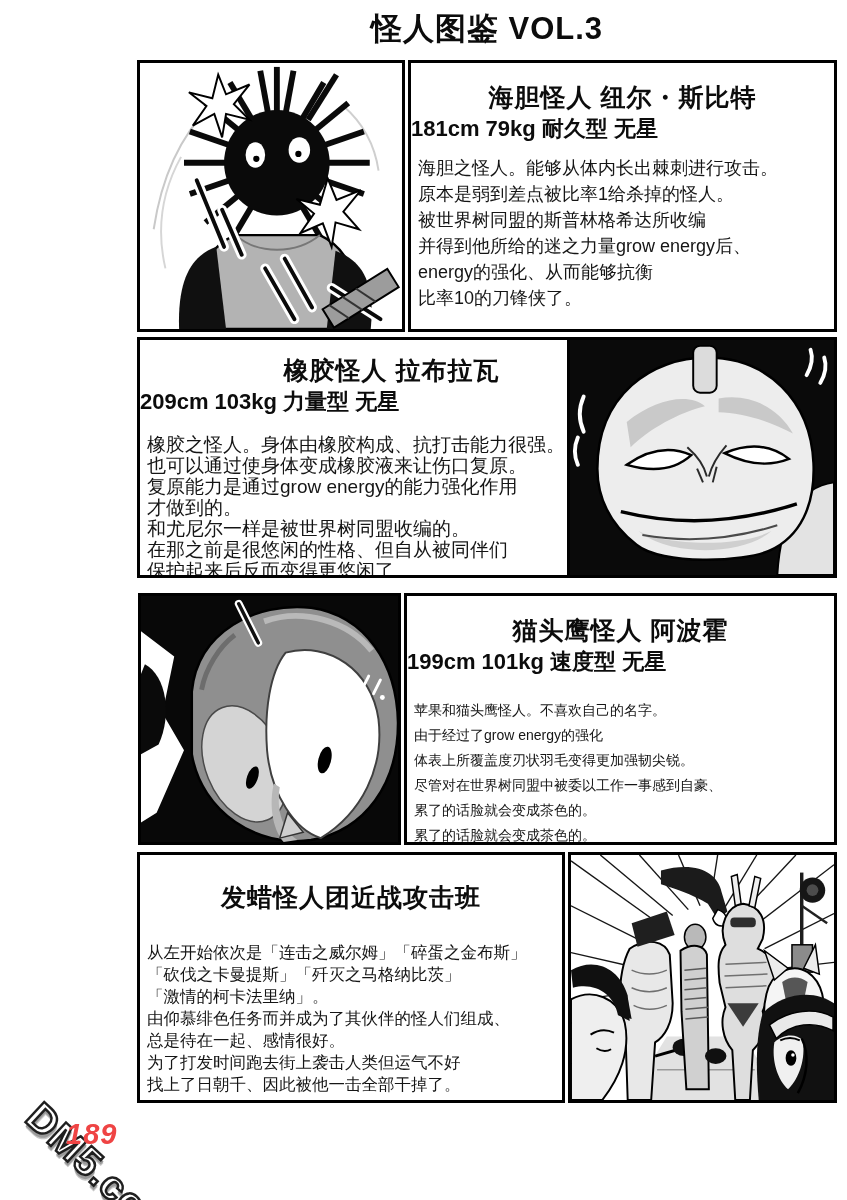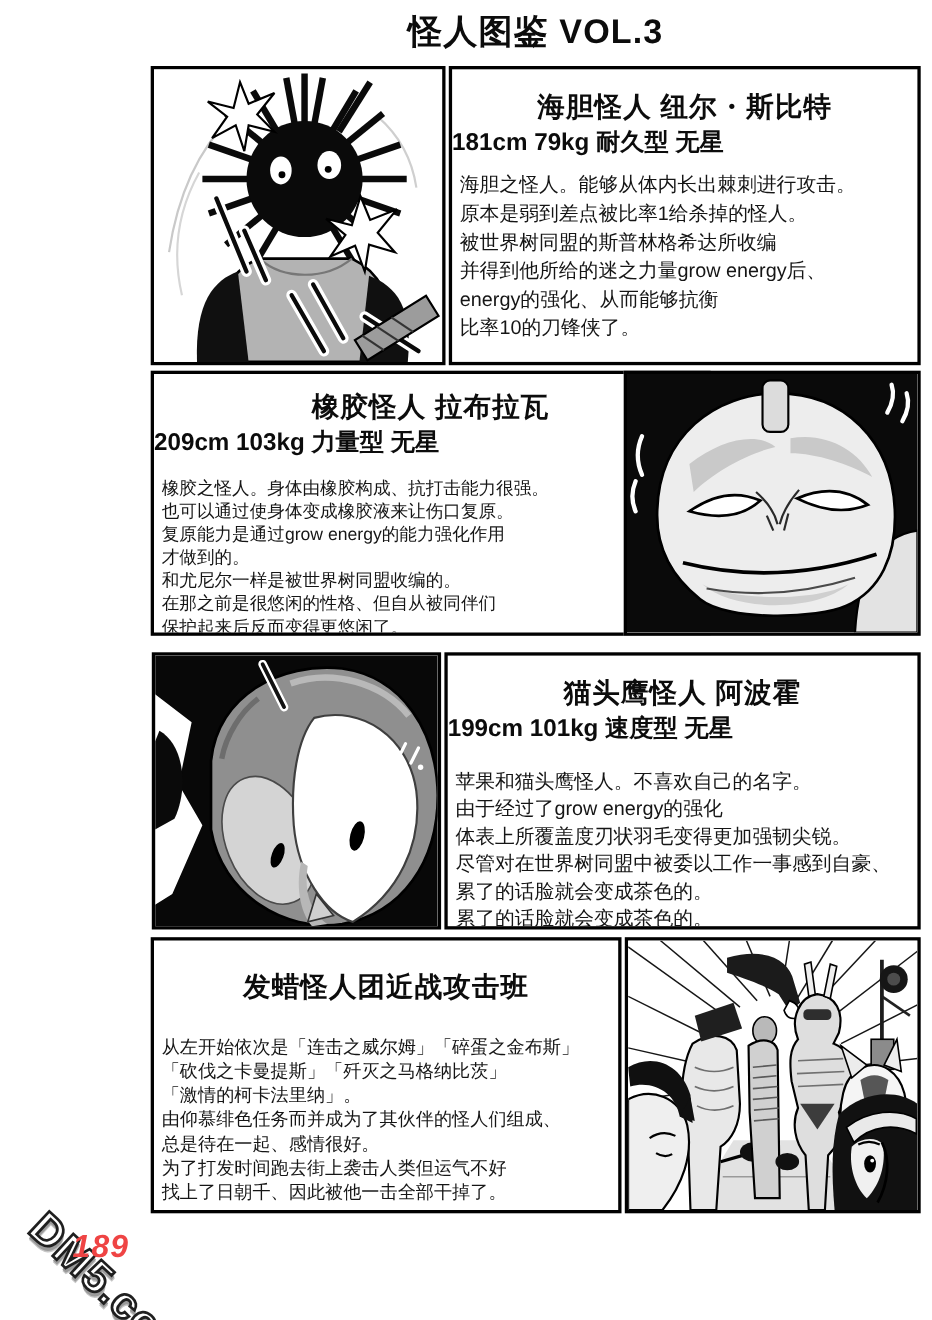--- a/index.html
+++ b/index.html
@@ -34,22 +34,22 @@
   }
   .entry-stats {
     text-align:left; font-weight:bold; font-size:22px; line-height:28px;
     margin-top:2px; color:#0c0c0c;
   }
   .entry-body { padding:0 7px; color:#151515; }
   .entry-body .line { white-space:nowrap; }
 
   .text1 .entry-body { margin-top:12px; font-size:18px; line-height:26px; }
   .text2 .entry-name { margin-top:14px; }
-  .text2 .entry-body { margin-top:18px; font-size:16px; line-height:21px; }
-  .text3 .entry-body { margin-top:22px; font-size:18px; line-height:25px; }
+  .text2 .entry-body { margin-top:18px; font-size:19px; line-height:21px; }
+  .text3 .entry-body { margin-top:22px; font-size:14px; line-height:25px; }
   .text4 .entry-name { margin-top:26px; }
   .text4 .entry-body { margin-top:28px; font-size:16.5px; line-height:22px; }
 
   .watermark {
     position:absolute; left:48px; top:1094px;
     transform:rotate(43deg); transform-origin:0 0;
     font-weight:bold; font-size:40px; letter-spacing:1px;
     color:#ffffff;
     -webkit-text-stroke:2.5px #1f1f1f;
     text-shadow:3px 3px 0 #9a9a9a, 4px 4px 0 #c7c7c7;

